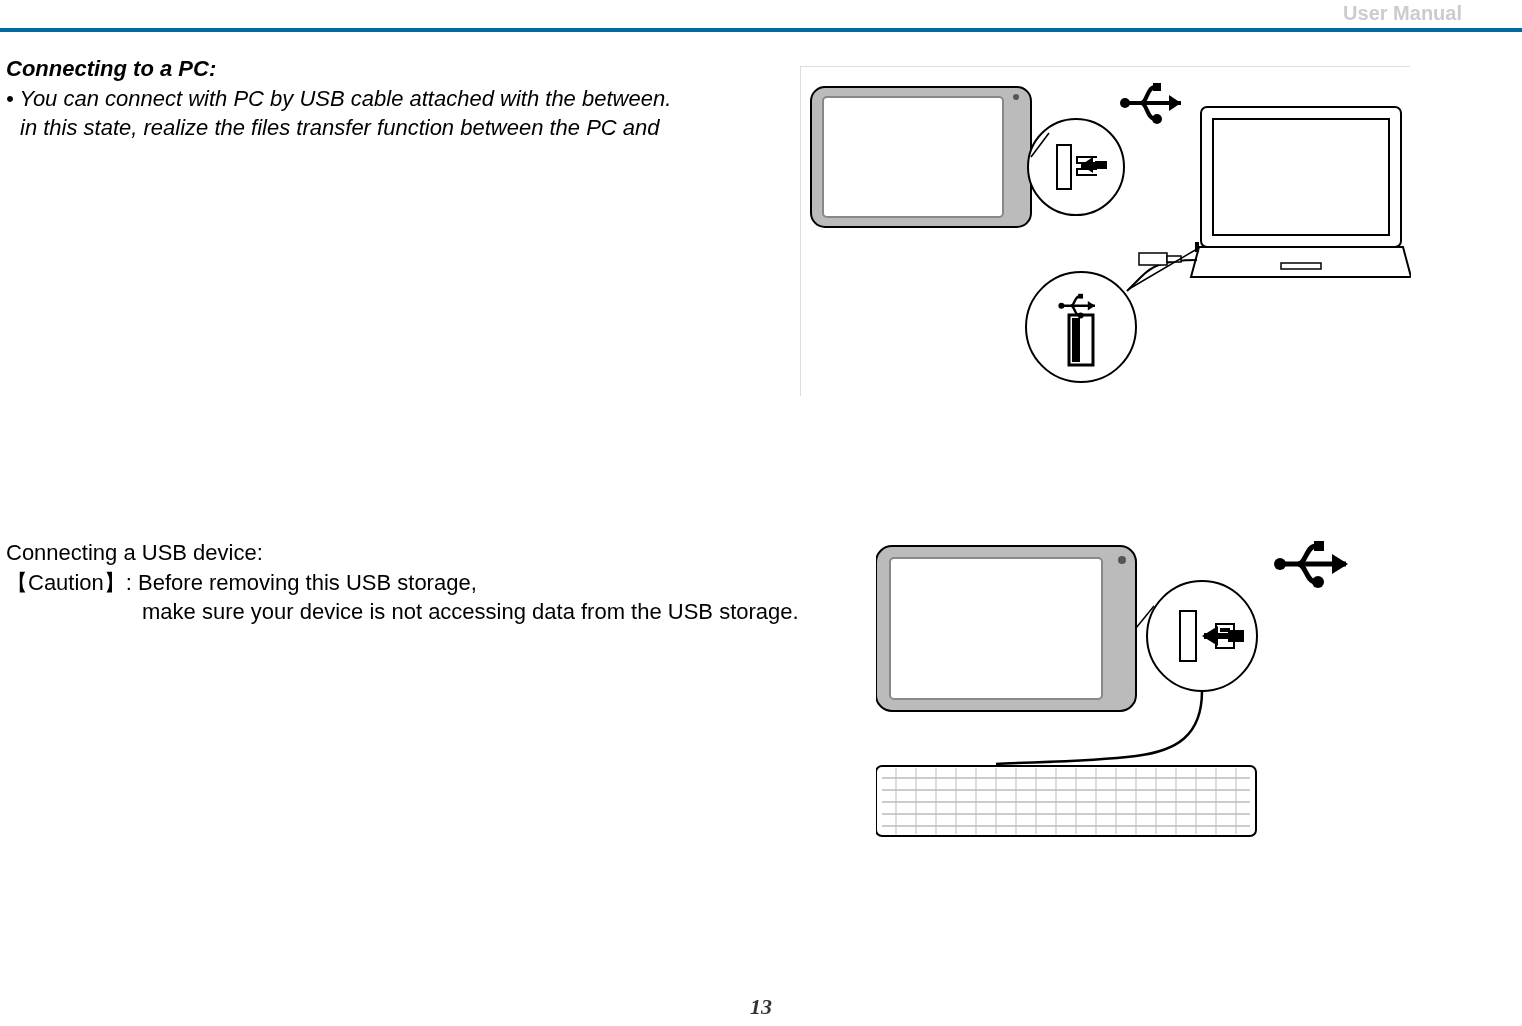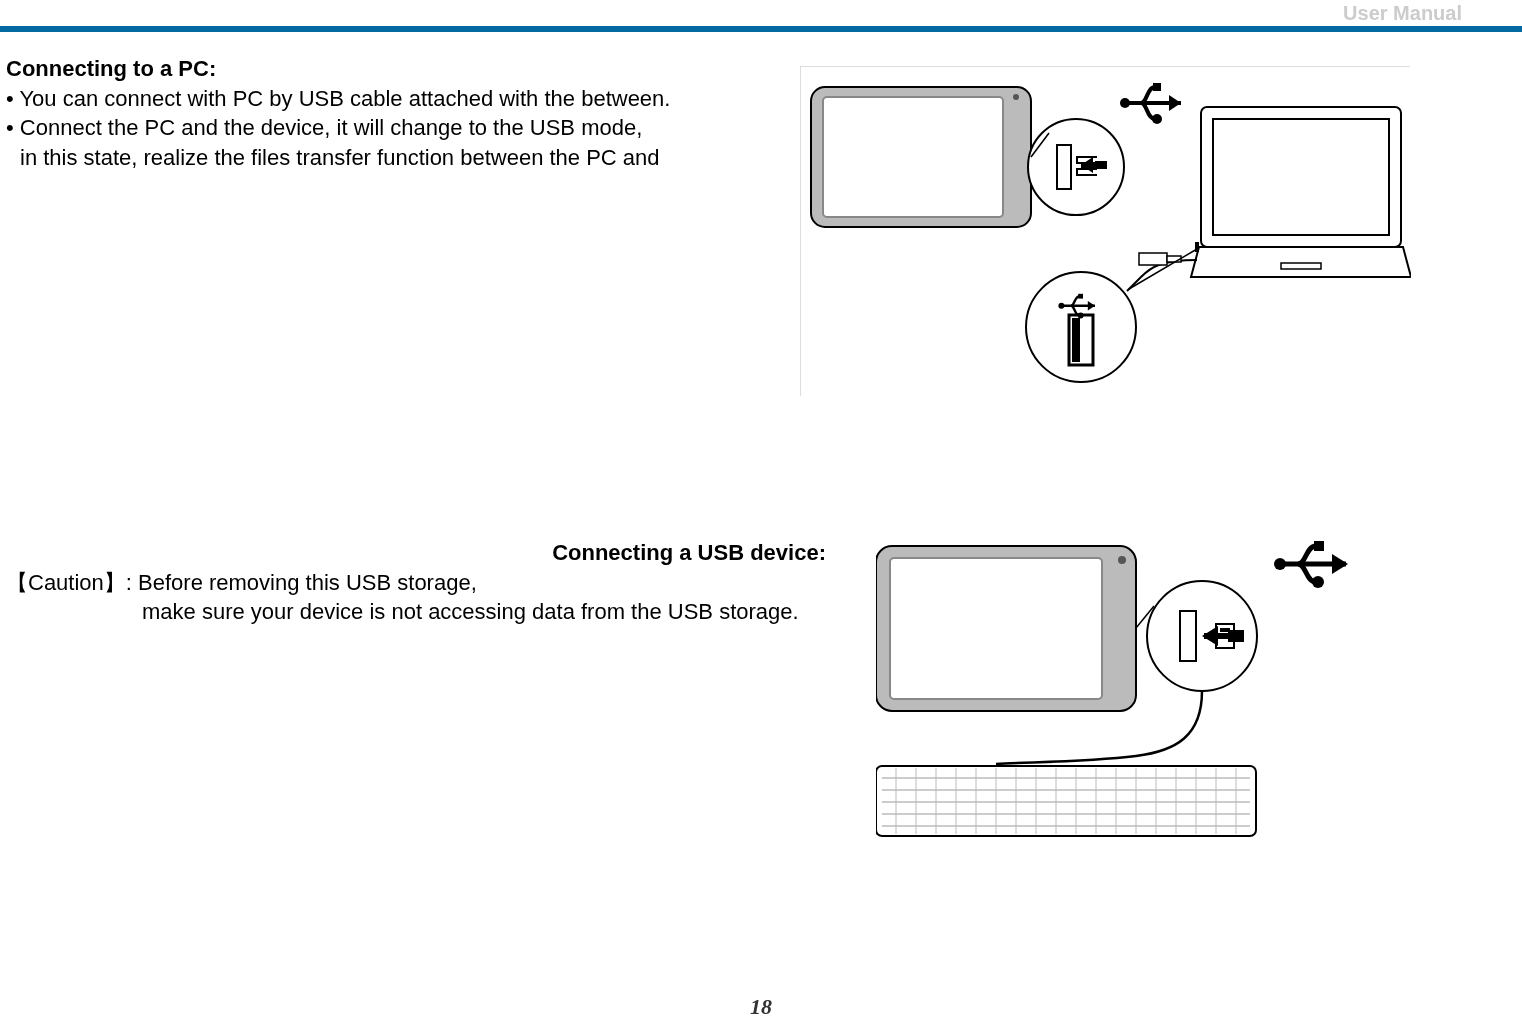--- a/index.html
+++ b/index.html
@@ -11,49 +11,50 @@
     color: #000;
     position: relative;
     overflow: hidden;
   }
   .header {
     position: absolute;
     top: 0;
     left: 0;
     right: 0;
     height: 32px;
-    border-bottom: 6px solid #0369a1;
+    border-bottom: 4px solid #0369a1;
   }
   .header-label {
     position: absolute;
     right: 60px;
     top: 2px;
     font-size: 20px;
     font-weight: bold;
     color: #ccc;
   }
   .section1 {
     position: absolute;
     top: 54px;
     left: 6px;
     width: 760px;
     font-size: 22px;
     line-height: 1.35;
+    font-style: italic;
   }
   .section1 .heading { font-weight: bold; }
   .section1 .indent { padding-left: 14px; }
   .section2 {
     position: absolute;
     top: 538px;
     left: 6px;
     width: 820px;
     font-size: 22px;
     line-height: 1.35;
   }
-  .section2 .heading { font-weight: bold; text-align: right; }
+  .section2 .heading { font-weight: normal; }
   .section2 .indent { padding-left: 136px; }
   .page-number {
     position: absolute;
     bottom: 6px;
     left: 0;
     right: 0;
     text-align: center;
     font-weight: bold;
     font-style: italic;
     font-size: 22px;
@@ -82,21 +83,20 @@
 </head>
 <body>
 
 <div class="header">
   <span class="header-label">User Manual</span>
 </div>
 
 <div class="section1">
   <div class="heading">Connecting to a PC:</div>
   <div>• You can connect with PC by USB cable attached with the between.</div>
-  <div>• Connect the PC and the device, it will change to the USB mode,</div>
   <div class="indent">in this state, realize the files transfer function between the PC and</div>
 </div>
 
 <div class="illus1">
 <svg width="610" height="330" viewBox="0 0 610 330">
 
   <g>
     <rect x="10" y="20" width="220" height="140" rx="14" fill="#bbb" stroke="#000" stroke-width="2"></rect>
     <rect x="22" y="30" width="180" height="120" rx="4" fill="#fff" stroke="#888" stroke-width="2"></rect>
     <circle cx="215" cy="30" r="3" fill="#555"></circle>
@@ -223,13 +223,13 @@
       <line x1="280" y1="232" x2="280" y2="298"></line>
       <line x1="300" y1="232" x2="300" y2="298"></line>
       <line x1="320" y1="232" x2="320" y2="298"></line>
       <line x1="340" y1="232" x2="340" y2="298"></line>
       <line x1="360" y1="232" x2="360" y2="298"></line>
     </g>
   </g>
 </svg>
 </div>
 
-<div class="page-number">18</div>
+<div class="page-number">13</div>
 
 </body></html>

